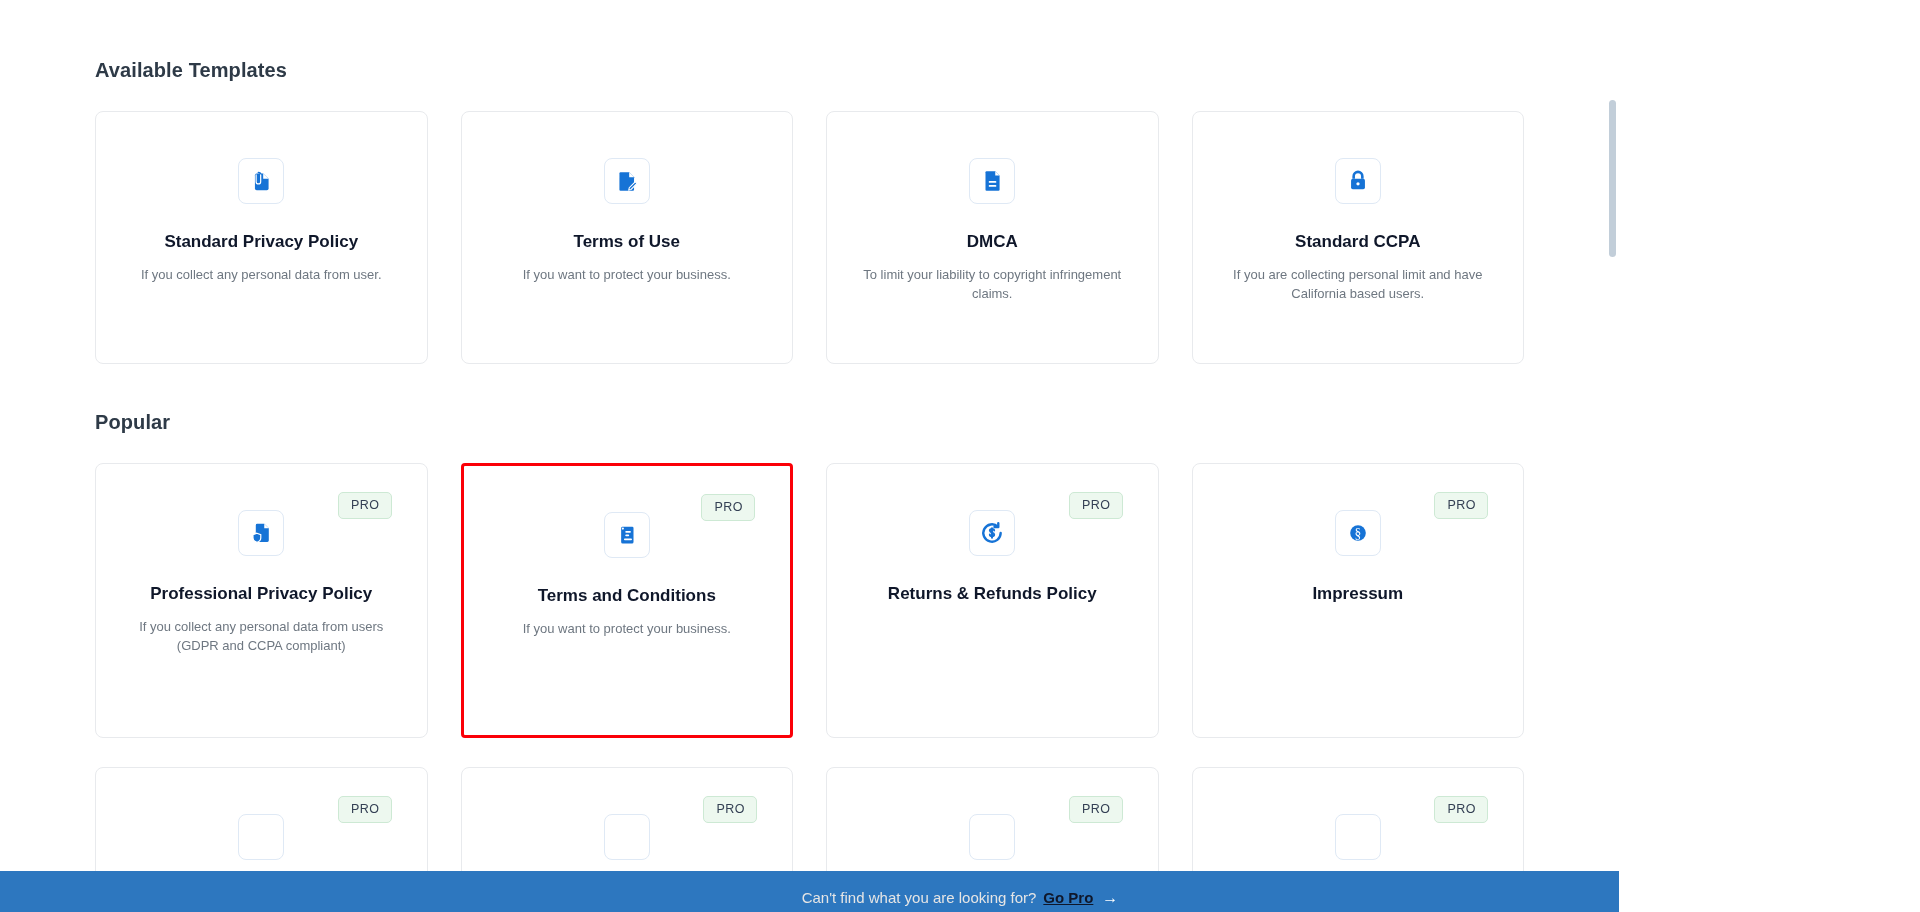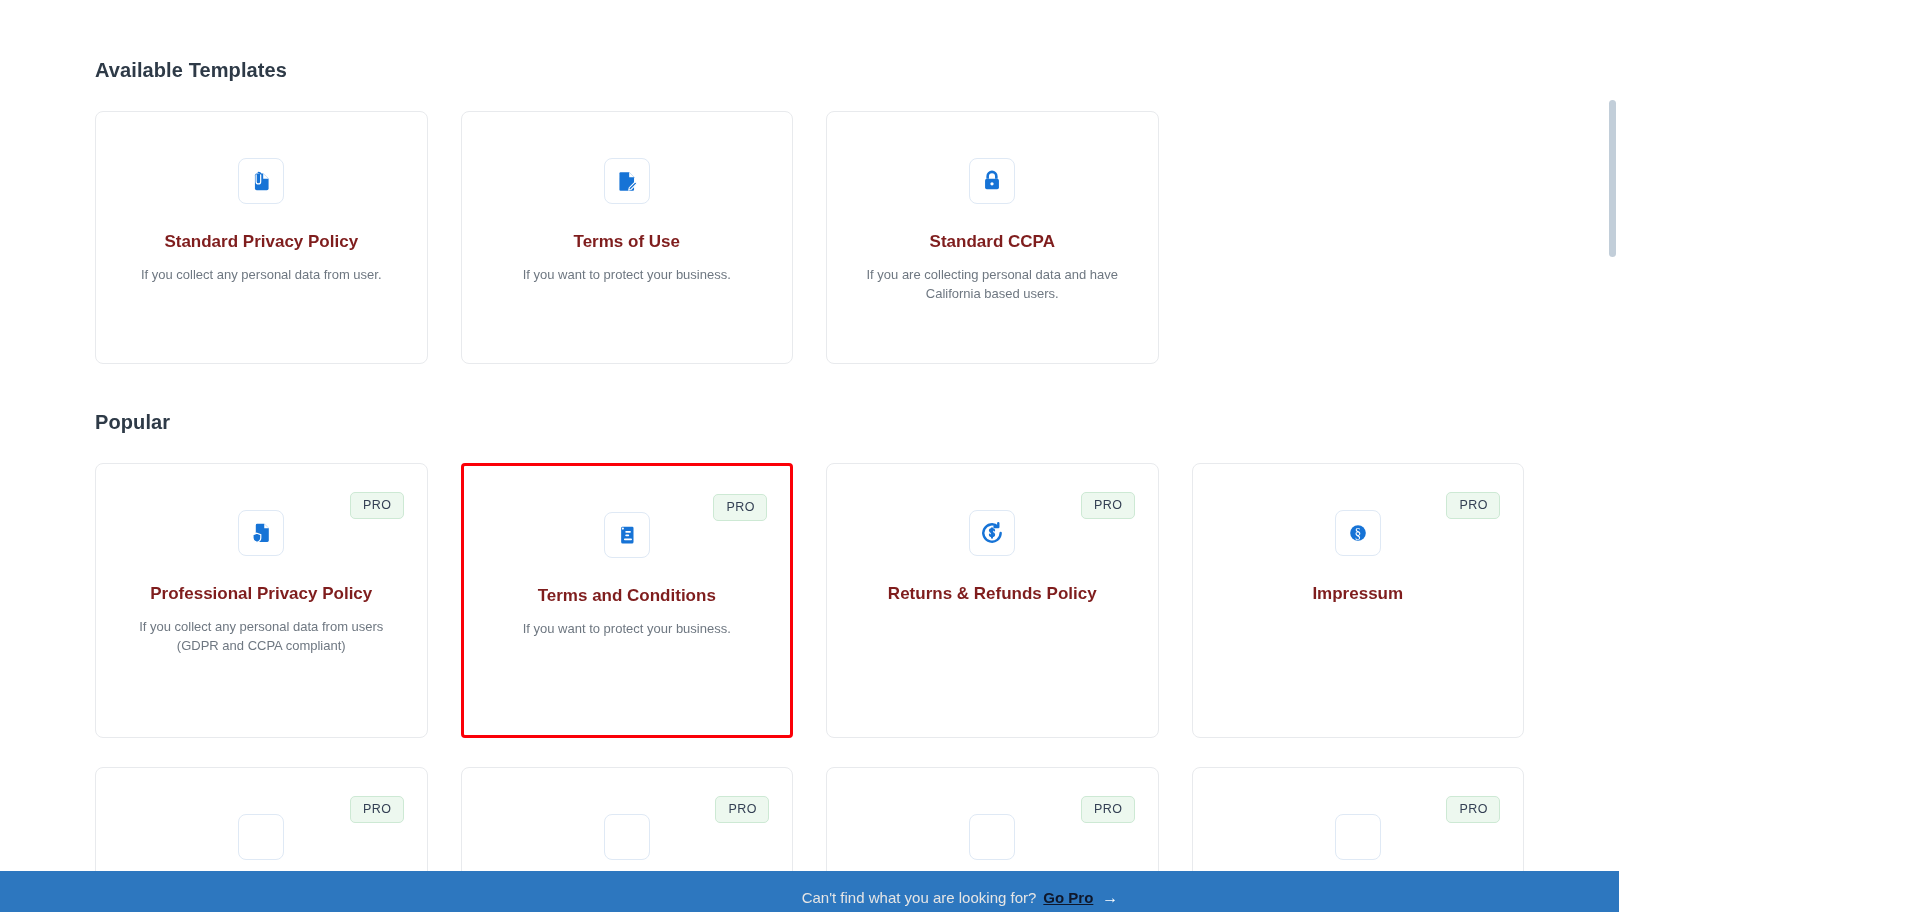--- a/index.html
+++ b/index.html
@@ -77,36 +77,36 @@
     align-items: center;
     justify-content: center;
     background: #ffffff;
     flex: 0 0 auto;
   }
 
   .card-title {
     margin-top: 27px;
     font-size: 17px;
     font-weight: 700;
-    color: #7f1d1d;
+    color: #0f172a;
     line-height: 1.3;
   }
 
   .card-desc {
     margin-top: 13px;
     font-size: 13px;
     color: #6e7781;
     line-height: 1.42;
     max-width: 300px;
   }
 
   .pro-badge {
     position: absolute;
     top: 28px;
-    right: 23px;
+    right: 35px;
     background: #edf8ef;
     border: 1px solid #cde9d4;
     border-radius: 5px;
     color: #344054;
     font-size: 12.5px;
     letter-spacing: 0.5px;
     padding: 6px 11px 6px 12px;
     line-height: 1;
   }
 
@@ -191,31 +191,43 @@
           <svg width="26" height="26" viewBox="0 0 24 24">
             <path d="M6 4h8l4.5 4.5V20a1 1 0 0 1-1 1H6a1 1 0 0 1-1-1V5a1 1 0 0 1 1-1z" fill="#1673d6"></path>
             <path d="M14 4l4.5 4.5H14z" fill="#ffffff"></path>
             <path d="M19.6 12.7l1.6 1.6-5.5 5.5-2.1.5.5-2.1z" fill="#1673d6" stroke="#ffffff" stroke-width="1"></path>
           </svg>
         </div>
         <div class="card-title">Terms of Use</div>
         <div class="card-desc">If you want to protect your business.</div>
       </div>
 
+      <div class="card">
+        <div class="icon-box">
+          <svg width="26" height="26" viewBox="0 0 24 24">
+            <path d="M7 3h8l4 4v13a1 1 0 0 1-1 1H7a1 1 0 0 1-1-1V4a1 1 0 0 1 1-1z" fill="#1673d6"></path>
+            <path d="M15 3l4 4h-4z" fill="#ffffff"></path>
+            <rect x="9" y="12" width="7" height="1.7" rx="0.8" fill="#ffffff"></rect>
+            <rect x="9" y="15.6" width="7" height="1.7" rx="0.8" fill="#ffffff"></rect>
+          </svg>
+        </div>
+        <div class="card-title">DMCA</div>
+        <div class="card-desc">To limit your liability to copyright infringement claims.</div>
+      </div>
 
       <div class="card">
         <div class="icon-box">
           <svg width="26" height="26" viewBox="0 0 24 24">
             <path d="M8 10V7.6a4 4 0 0 1 8 0V10" fill="none" stroke="#1673d6" stroke-width="2.4"></path>
             <rect x="5.6" y="10" width="12.8" height="9.6" rx="1.6" fill="#1673d6"></rect>
             <circle cx="12" cy="14.6" r="1.5" fill="#ffffff"></circle>
           </svg>
         </div>
         <div class="card-title">Standard CCPA</div>
-        <div class="card-desc">If you are collecting personal data and have California based users.</div>
+        <div class="card-desc">If you are collecting personal limit and have California based users.</div>
       </div>
 
     </div>
 
     <div class="section-title" id="sec-popular-title">Popular</div>
 
     <div class="grid">
 
       <div class="card tall">
         <div class="pro-badge">PRO</div>

